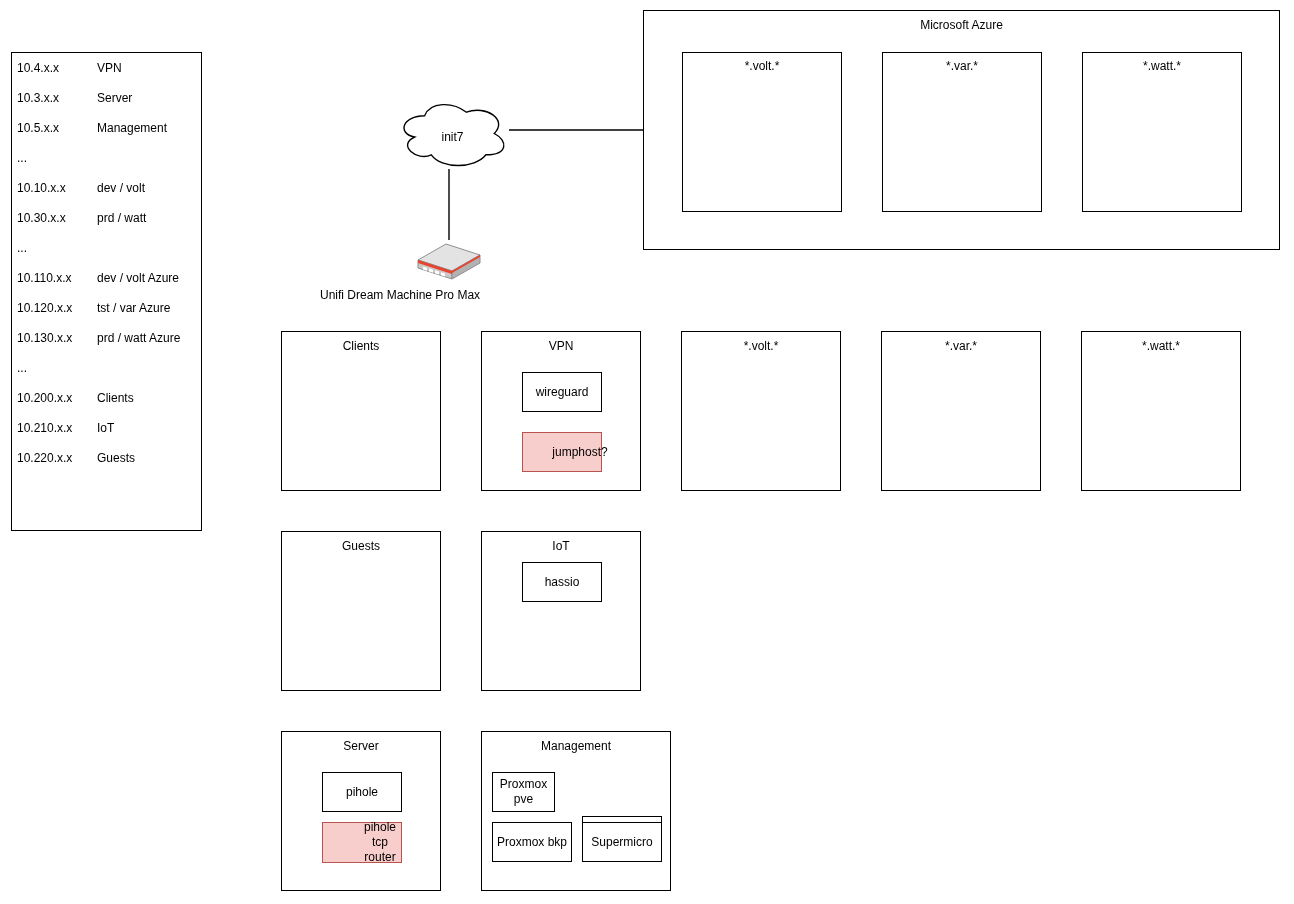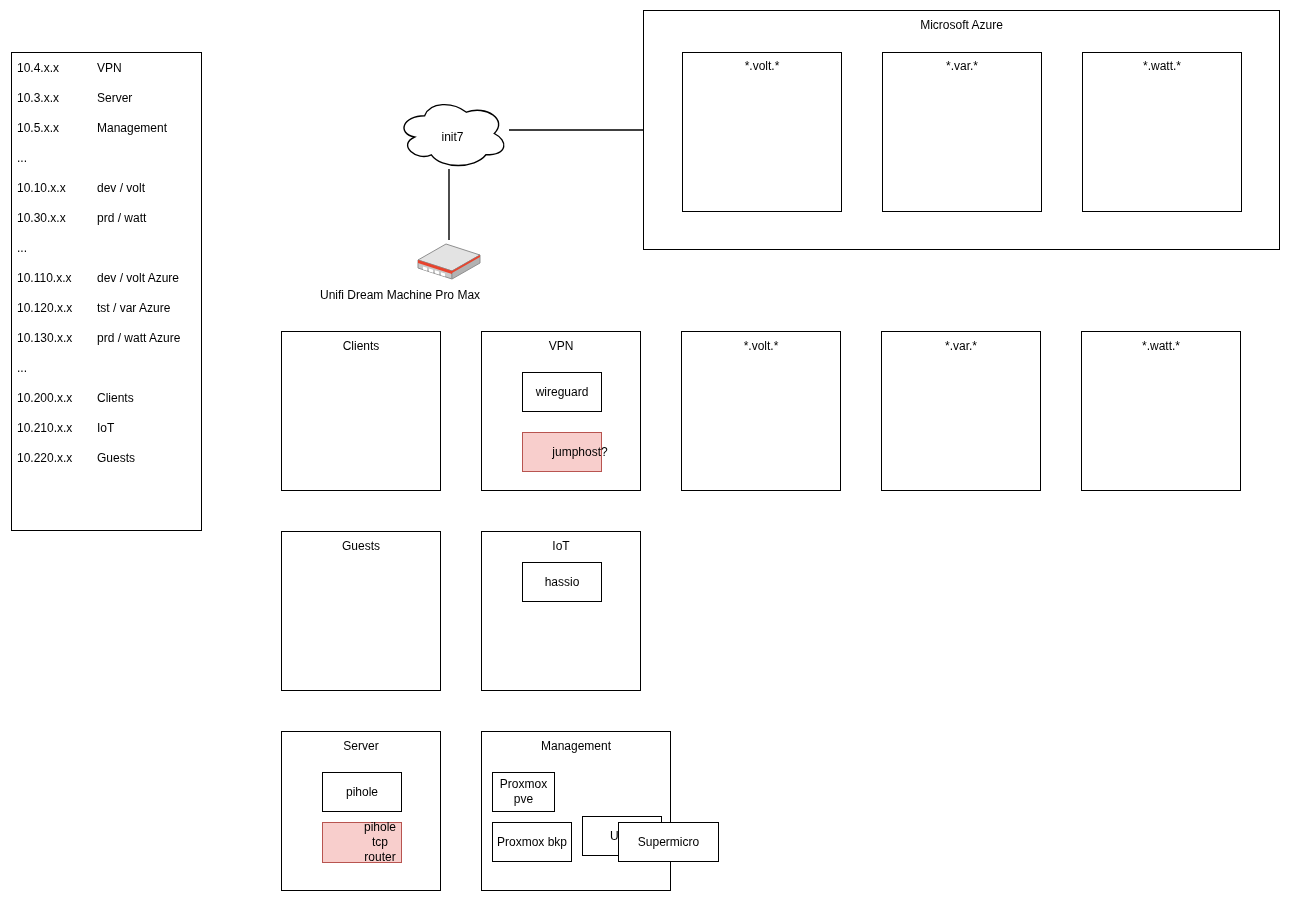--- a/index.html
+++ b/index.html
@@ -57,21 +57,21 @@
   #iot{left:481px;top:531px;width:160px;height:160px;}
   #iot .n1{left:40px;top:30px;width:80px;height:40px;}
   
   #server{left:281px;top:731px;width:160px;height:160px;}
   #server .n1{left:40px;top:40px;width:80px;height:40px;}
   #server .n2{left:40px;top:90px;width:80px;height:41px;}
   #mgmt{left:481px;top:731px;width:190px;height:160px;}
   #mgmt .n1{left:10px;top:40px;width:63px;height:40px;}
   #mgmt .n2{left:100px;top:40px;width:80px;height:40px;margin-top:44px;}
   #mgmt .n3{left:10px;top:90px;width:80px;height:40px;}
-  #mgmt .n4{left:100px;top:90px;width:101px;height:40px;margin-left:36px;}
+  #mgmt .n4{left:100px;top:90px;width:80px;height:40px;}
 </style>
 </head>
 <body>
 
 <div id="canvas">
 
   <svg id="wires">
     <line x1="509" y1="130" x2="643" y2="130"></line>
     <line x1="449" y1="169" x2="449" y2="240"></line>
   </svg>

